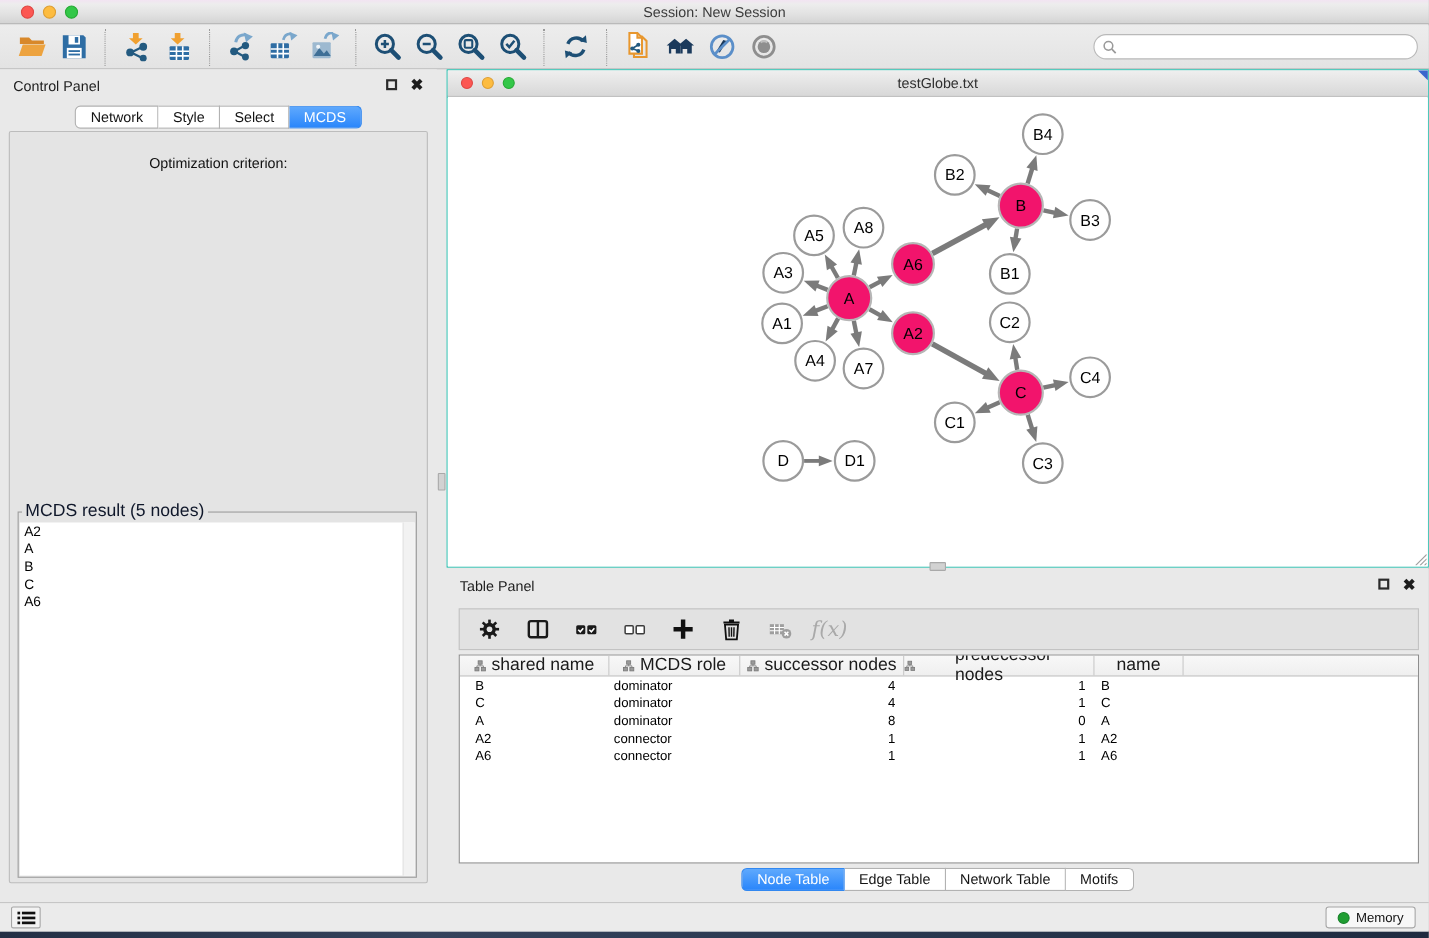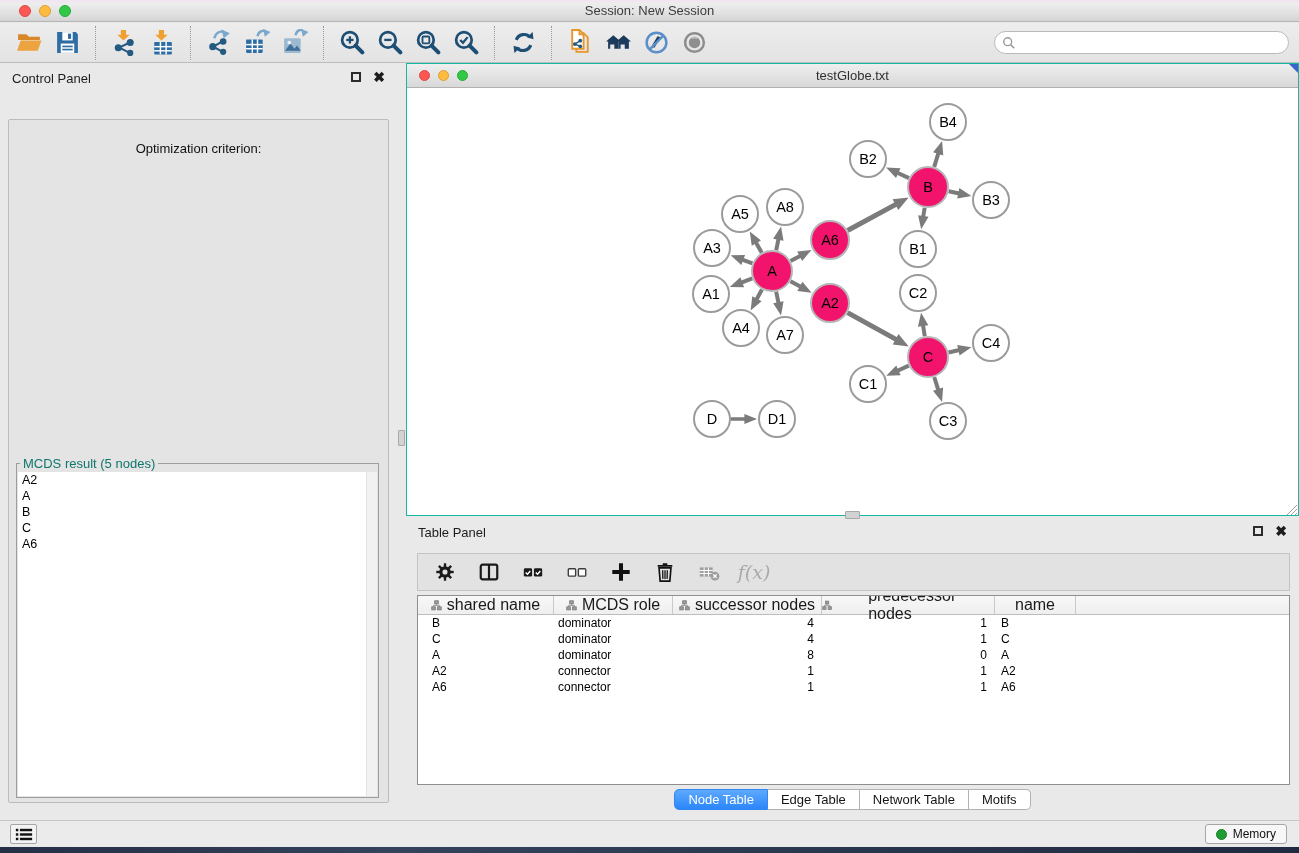--- a/index.html
+++ b/index.html
@@ -50,21 +50,21 @@
     border:1px solid #aeaeae;border-radius:5px;font-size:13px;line-height:20px;padding-left:9px;cursor:pointer;}
   .stepper{position:absolute;right:0;top:-1px;width:19px;height:22px;border-radius:0 5px 5px 0;
     background:linear-gradient(#6cb1fe,#2a86fb);display:flex;flex-direction:column;align-items:center;justify-content:center;gap:1px;}
   .stepper i{width:0;height:0;border-left:3.5px solid transparent;border-right:3.5px solid transparent;display:block;}
   .stepper .up{border-bottom:4.5px solid #fff;}
   .stepper .dn{border-top:4.5px solid #fff;}
   .btn-row{display:flex;justify-content:center;gap:14px;margin-top:13px;}
   .mac-btn{height:21px;padding:0 15px;background:#fff;border:1px solid #aeaeae;border-radius:5px;
     font-size:13px;color:#111;font-family:"Liberation Sans",sans-serif;cursor:pointer;}
   .mcds-fieldset{position:absolute;left:7px;right:9px;top:336px;bottom:4px;border:1px solid #9d9d9d;padding:0;}
-  .mcds-fieldset legend{font-size:13px;color:#0f766e;margin-left:3px;padding:0 3px;}
+  .mcds-fieldset legend{font-size:16px;color:#0f172a;margin-left:3px;padding:0 3px;}
   .mcds-list{position:absolute;left:1px;right:1px;top:1px;bottom:1px;background:#fff;overflow:hidden;}
   .mcds-item{font-size:12.5px;line-height:16px;padding-left:4px;color:#000;}
   .vscroll{position:absolute;right:1px;top:1px;bottom:1px;width:11px;background:#f2f2f2;border-left:1px solid #e3e3e3;}
   
   .net-window{position:absolute;left:406px;top:63px;width:893px;height:453px;background:#fff;border:1px solid #14b8a6;}
   .net-titlebar{position:absolute;left:0;top:0;right:0;height:24px;
     background:linear-gradient(#efefef,#d8d8d8);border-bottom:1px solid #b2b2b2;}
   .net-titlebar .lights{left:12px;top:6px;}
   .net-titlebar .light{width:11px;height:11px;}
   .net-title{position:absolute;left:0;right:0;top:4px;text-align:center;font-size:13px;color:#2f2f2f;}
@@ -276,20 +276,26 @@
       <input placeholder="" style="">
     </div>
   </div>
 
   <div class="control-panel">
     <div class="panel-title">Control Panel</div>
     <div class="panel-btns">
       <span class="float-box"></span>
       <span class="close-x">✖</span>
     </div>
+    <div class="seg-tabs cp-tabs" id="cp-tabs">
+        <div class="seg-tab">Network</div>
+        <div class="seg-tab">Style</div>
+        <div class="seg-tab">Select</div>
+        <div class="seg-tab active">MCDS</div>
+      </div>
     <div class="cp-content">
       <div class="opt-label">Optimization criterion:</div>
       <fieldset class="mcds-fieldset">
         <legend>MCDS result (5 nodes)</legend>
         <div class="mcds-list" id="mcds-list">
             <div class="mcds-item">A2</div>
             <div class="mcds-item">A</div>
             <div class="mcds-item">B</div>
             <div class="mcds-item">C</div>
             <div class="mcds-item">A6</div>

